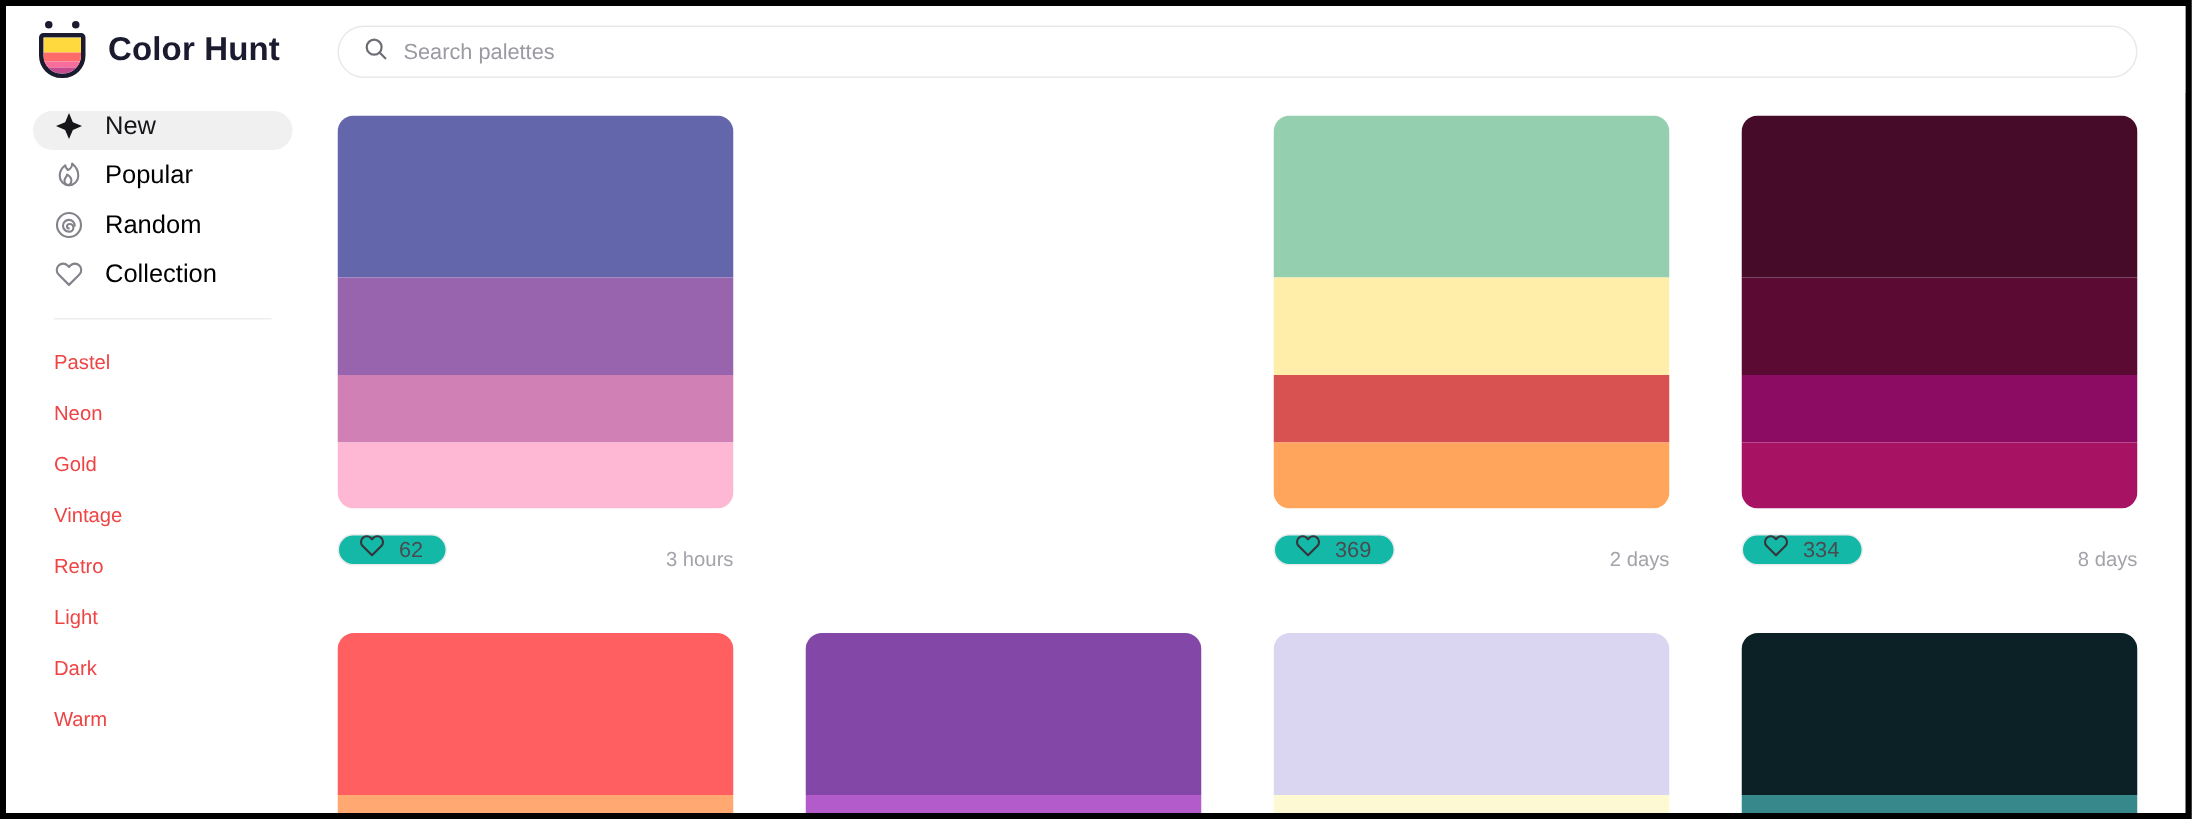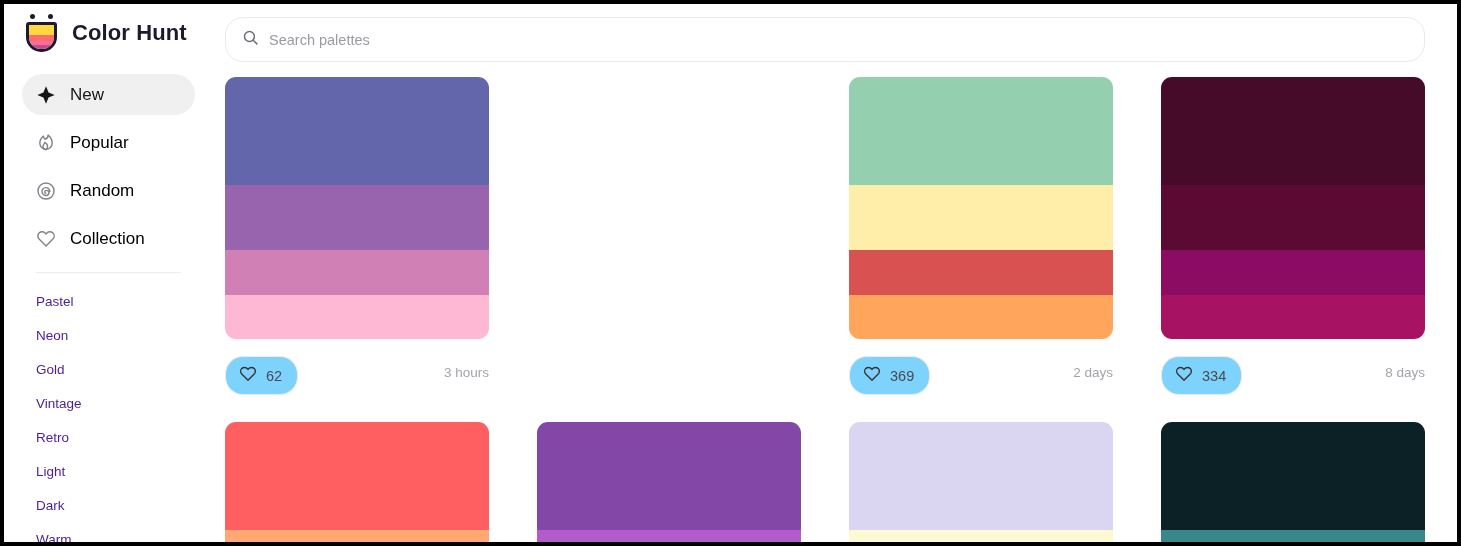--- a/index.html
+++ b/index.html
@@ -87,21 +87,21 @@
     color: #1b1b2f;
     letter-spacing: 0.1px;
     white-space: nowrap;
   }
 
   #search-wrap {
     position: absolute;
     left: 221px;
     top: 13px;
     width: 1200px;
-    height: 45px;
+    height: 35px;
     border: 1px solid #e9e9ec;
     border-radius: 18px;
     background: #ffffff;
     display: flex;
     align-items: center;
     padding: 0 16px;
     gap: 10px;
   }
 
   #search-input {
@@ -120,23 +120,22 @@
     position: absolute;
     left: 0; top: 58px;
     width: 205px;
     height: 480px;
     background: #ffffff;
     padding-top: 12px;
   }
 
   .nav-item {
     display: flex;
-    align-items: center;
     gap: 14px;
-    height: 41px;
+    height: 26px;
     margin: 0 14px 7px 18px;
     padding-left: 14px;
     border-radius: 21px;
     cursor: pointer;
   }
   .nav-item.active { background: #f0f0f1; }
   .nav-label {
     font-size: 17px;
     color: #000000;
     white-space: nowrap;
@@ -146,21 +145,21 @@
 
   #nav-divider {
     height: 1px;
     background: #ededef;
     margin: 13px 28px 0 32px;
   }
 
   #tag-list { padding-top: 11px; }
   .tag-item {
     font-size: 13.5px;
-    color: #4c1d95;
+    color: #ef4444;
     padding: 9.5px 0 9.5px 32px;
     cursor: pointer;
     white-space: nowrap;
   }
 
   
   #grid {
     position: absolute;
     left: 221px;
     top: 73px;
@@ -191,26 +190,26 @@
   .card-footer {
     position: relative;
     width: 264px;
     height: 38px;
     margin-top: 17px;
   }
 
   .like-btn {
     position: absolute;
     left: 0; top: 0;
-    height: 39px;
+    height: 21px;
     min-width: 73px;
     padding: 0 15px 0 13px;
     border: 1px solid #ebebed;
     border-radius: 18px;
-    background: #7dd3fc;
+    background: #14b8a6;
     display: flex;
     align-items: center;
     gap: 9px;
     cursor: pointer;
   }
   .like-count {
     font-size: 14.5px;
     color: #4a4a51;
   }
 

